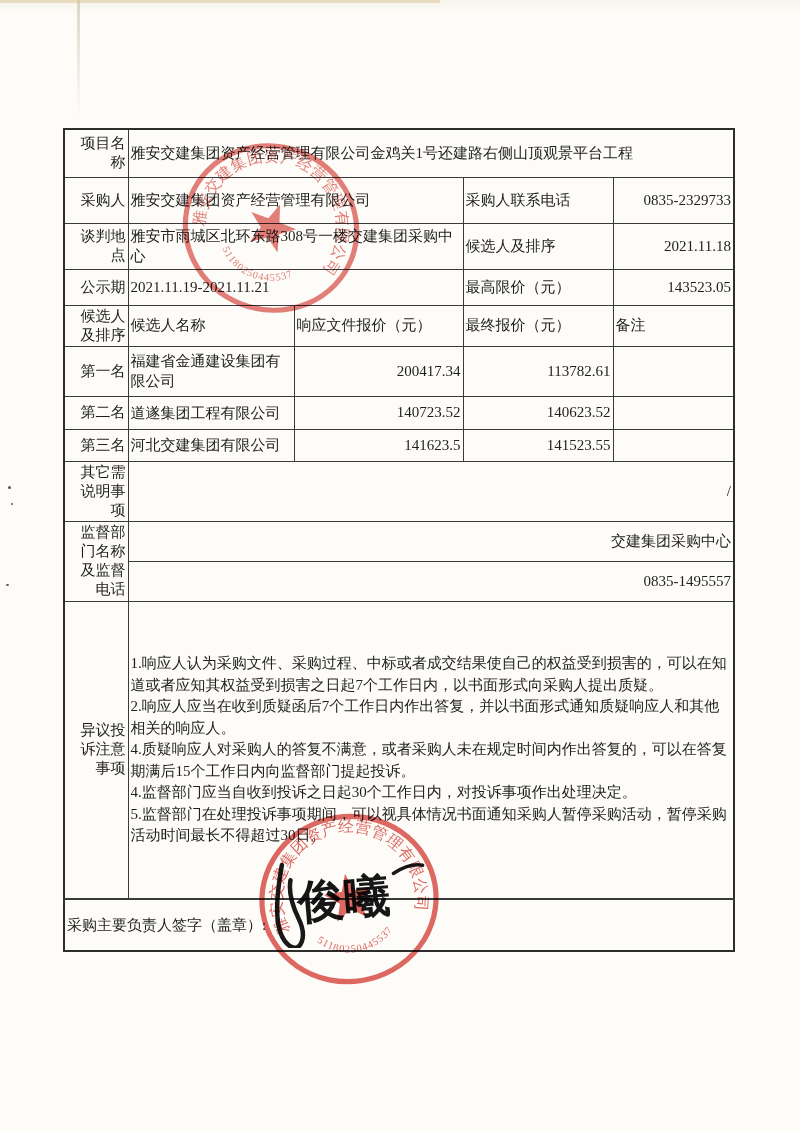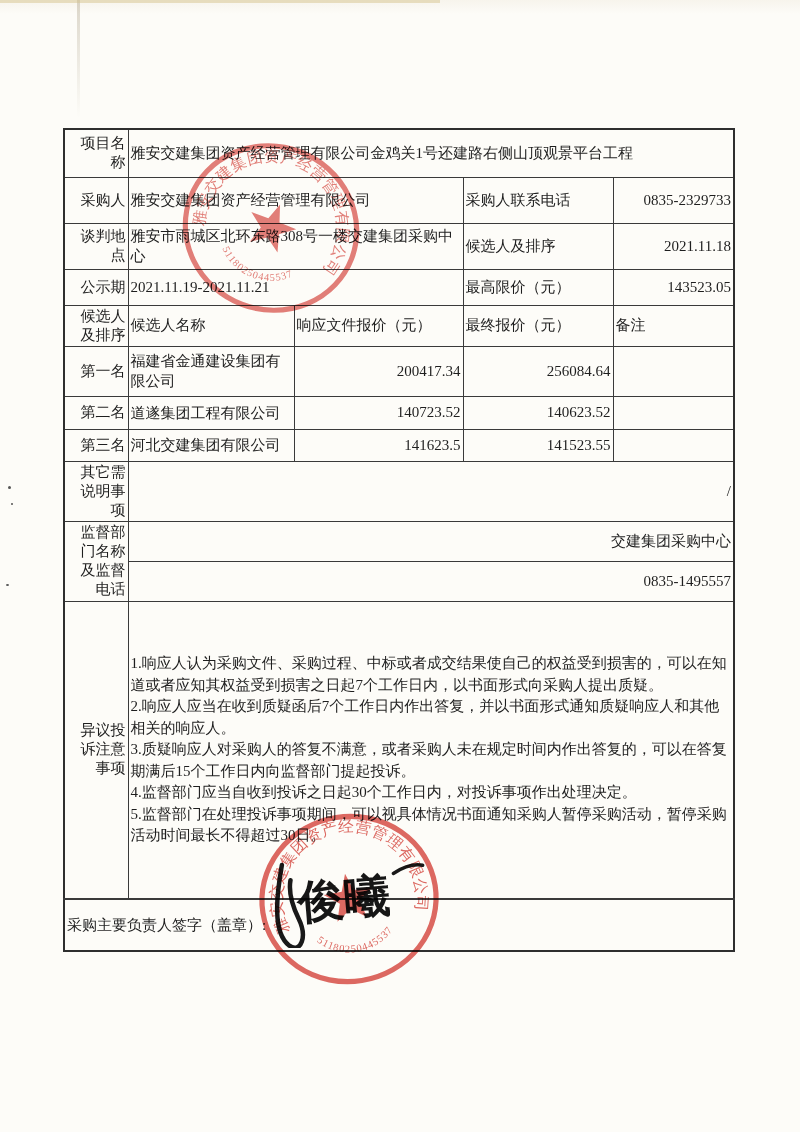--- a/index.html
+++ b/index.html
@@ -94,21 +94,21 @@
         <td class="lab">候选人及排序</td>
         <td class="clab">候选人名称</td>
         <td class="clab">响应文件报价（元）</td>
         <td class="clab">最终报价（元）</td>
         <td class="clab">备注</td>
       </tr>
       <tr style="height:50px">
         <td class="lab">第一名</td>
         <td class="nval">福建省金通建设集团有限公司</td>
         <td class="cval">200417.34</td>
-        <td class="cval">256084.64</td>
+        <td class="cval">113782.61</td>
         <td class="cval"></td>
       </tr>
       <tr style="height:33px">
         <td class="lab">第二名</td>
         <td class="nval">道遂集团工程有限公司</td>
         <td class="cval">140723.52</td>
         <td class="cval">140623.52</td>
         <td class="cval"></td>
       </tr>
       <tr style="height:32px">
@@ -128,21 +128,21 @@
       </tr>
       <tr style="height:40px">
         <td class="cval" colspan="4">0835-1495557</td>
       </tr>
       <tr style="height:298px">
         <td class="lab">异议投诉注意事项</td>
         <td class="objection-cell" colspan="4">
           <div class="objection-text">
             <p>1.响应人认为采购文件、采购过程、中标或者成交结果使自己的权益受到损害的，可以在知道或者应知其权益受到损害之日起7个工作日内，以书面形式向采购人提出质疑。</p>
             <p>2.响应人应当在收到质疑函后7个工作日内作出答复，并以书面形式通知质疑响应人和其他相关的响应人。</p>
-            <p>3.质疑响应人对采购人的答复不满意，或者采购人未在规定时间内作出答复的，可以在答复期满后15个工作日内向监督部门提起投诉。</p>
+            <p>4.质疑响应人对采购人的答复不满意，或者采购人未在规定时间内作出答复的，可以在答复期满后15个工作日内向监督部门提起投诉。</p>
             <p>4.监督部门应当自收到投诉之日起30个工作日内，对投诉事项作出处理决定。</p>
             <p>5.监督部门在处理投诉事项期间，可以视具体情况书面通知采购人暂停采购活动，暂停采购活动时间最长不得超过30日。</p>
           </div>
         </td>
       </tr>
       <tr class="sign-row" style="height:52px">
         <td class="sign-cell" colspan="5">采购主要负责人签字（盖章）:</td>
       </tr>
     </tbody>
   </table>

